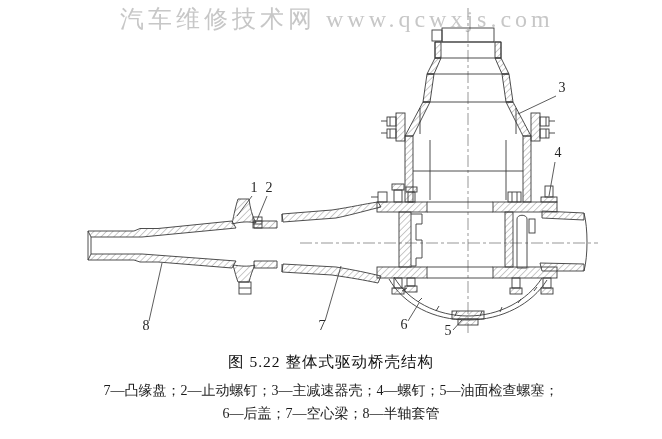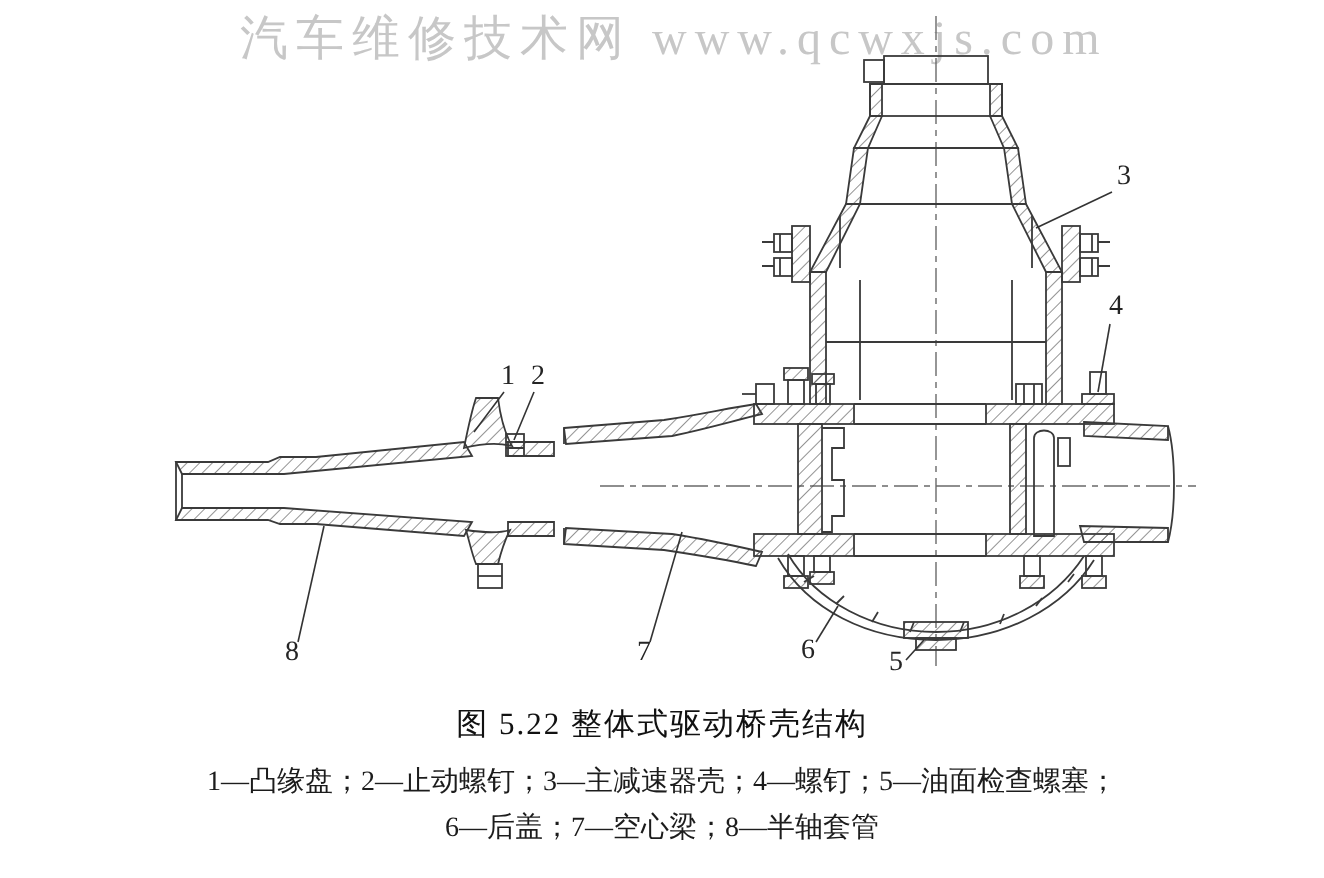--- a/index.html
+++ b/index.html
@@ -181,14 +181,14 @@
       <text class="num" x="322" y="330">7</text>
     </g>
     <g>
       <path class="ld" d="M149,321 L162,263"></path>
       <text class="num" x="146" y="330">8</text>
     </g>
   </g>
 </svg>
 
 <div class="caption">图 5.22  整体式驱动桥壳结构</div>
-<div class="legend l1">1—凸缘盘；2—止动螺钉；3—主减速器壳；4—螺钉；5—油面检查螺塞；</div>
+<div class="legend l1">7—凸缘盘；2—止动螺钉；3—主减速器壳；4—螺钉；5—油面检查螺塞；</div>
 <div class="legend l2">6—后盖；7—空心梁；8—半轴套管</div>
 
 </body></html>

